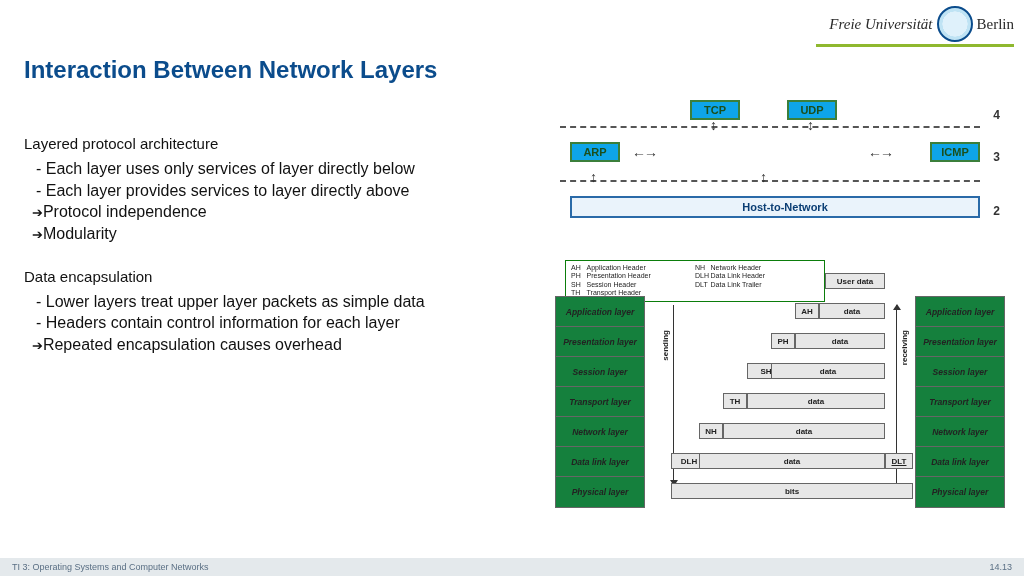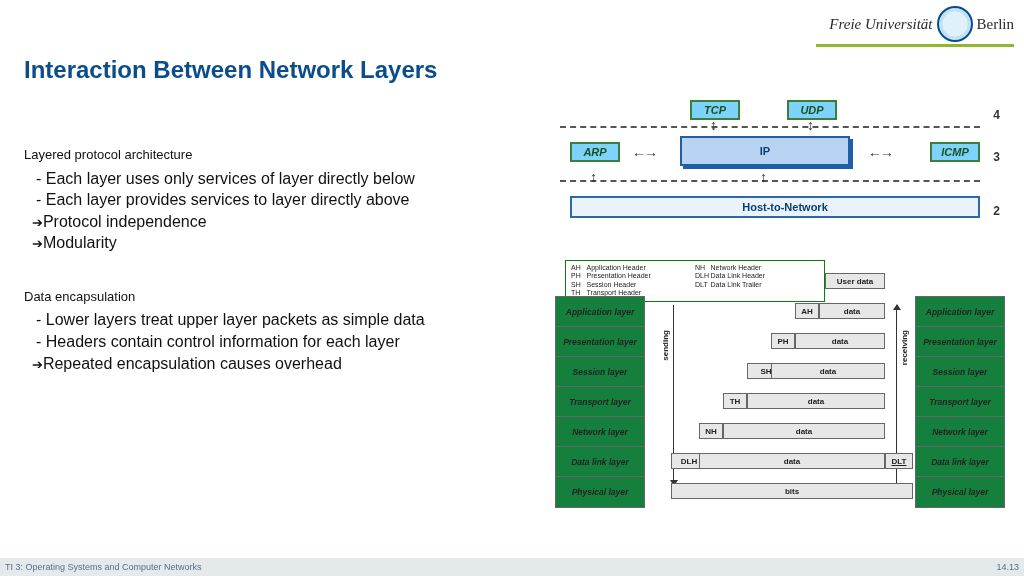--- a/index.html
+++ b/index.html
@@ -8,32 +8,32 @@
   
   .logo { position: absolute; top: 6px; right: 10px; display: flex; align-items: center; }
   .logo .txtL { font-family: Georgia, serif; font-style: italic; font-size: 15px; color: #2a2a2a; margin-right: 2px; }
   .logo .txtR { font-family: Georgia, serif; font-size: 15px; color: #2a2a2a; margin-left: 2px; }
   .logo .seal { width: 36px; height: 36px; border-radius: 50%; border: 2px solid #0b4c8c; background: radial-gradient(circle at 50% 50%, #dff1fb 55%, #bfe3f4 56%); margin: 0 2px; }
   .underline { position: absolute; top: 44px; left: 816px; right: 10px; height: 3px; background: #8fb82f; }
   
   .title { position: absolute; left: 24px; top: 56px; font-size: 24px; font-weight: 700; color: #0b4c8c; }
   
   .body { position: absolute; left: 24px; top: 130px; width: 510px; font-size: 16px; color: #111; line-height: 1.35; }
-  .h2 { font-size: 13px; margin: 16px 0 4px 0; }
+  .h2 { font-size: 15px; margin: 4px 0 4px 0; }
   .dash { margin-left: 12px; }
   .dash::before { content: "- "; }
   .arrow { margin-left: 8px; }
   .arrow::before { content: "\2794 "; font-size: 13px; }
   .gap { height: 18px; }
   
   .netdiag { position: absolute; left: 560px; top: 100px; width: 440px; height: 140px; }
   .dash-line { position: absolute; left: 0; right: 20px; border-top: 2px dashed #555; }
   .lvlnum { position: absolute; right: 0; font-size: 12px; font-weight: 700; color: #333; }
   .box { position: absolute; font-size: 11px; font-weight: 700; text-align: center; display: flex; align-items: center; justify-content: center; }
-  .b-green { background: #7dd3fc; border: 2px solid #3b7f3b; color: #1b4f1b; font-style: italic; }
+  .b-green { background: #0ea5e9; border: 2px solid #3b7f3b; color: #1b4f1b; }
   .b-blue  { background: #b8d4f2; border: 2px solid #1f5fa8; color: #0b3e74; box-shadow: 3px 3px 0 #1f5fa8; }
   .b-lb    { background: #eaf3fb; border: 2px solid #2a6aa8; color: #0b3e74; }
   .arr { position: absolute; font-size: 14px; color: #333; text-align: center; line-height: 1; }
   
   .encaps { position: absolute; left: 555px; top: 260px; width: 450px; height: 280px; font-size: 8px; }
   .legend { position: absolute; left: 10px; top: 0; width: 260px; border: 1px solid #0b7d0b; padding: 3px 5px; font-size: 7px; line-height: 1.2; display: flex; }
   .legend .col { flex: 1; }
   .layerstack { position: absolute; top: 36px; width: 86px; border: 1px solid #666; }
   .layerstack.left { left: 0px; width: 90px;}
   .layerstack.right { right: 0px; width: 90px;}
@@ -41,21 +41,21 @@
   .layerstack .cell:last-child { border-bottom: none; }
   .mid { position: absolute; left: 100px; top: 10px; width: 250px; }
   .row { position: absolute; left: 0; right: 0; height: 22px; }
   .seg { position: absolute; top: 3px; height: 16px; display: flex; align-items: center; justify-content: center; background: #e7e7e7; border: 1px solid #666; font-weight: 700; font-size: 8px; }
   .vlabel { position: absolute; font-size: 8px; font-weight:700; writing-mode: vertical-rl; transform: rotate(180deg); }
   .varrow { position: absolute; width: 0; border-left: 1px solid #333; }
   .varrow::after { content: ""; position: absolute; left: -4px; width: 0; height: 0; border-left: 4px solid transparent; border-right: 4px solid transparent; }
   .varrow.down::after { bottom: -1px; border-top: 6px solid #333; }
   .varrow.up::after   { top: -1px;    border-bottom: 6px solid #333; }
   
-  .footer { position: absolute; left: 0; right: 0; bottom: 0; height: 18px; background: #e4e9ec; font-size: 9px; color: #5a6f84; display: flex; align-items: center; justify-content: space-between; padding: 0 5px; }
+  .footer { position: absolute; left: 0; right: 0; bottom: 0; height: 18px; background: #e4e9ec; font-size: 9px; color: #5a6f84; display: flex; align-items: center; justify-content: space-between; padding: 0 12px; }
 </style>
 </head>
 <body>
 
 <div class="slide">
   <div class="logo">
     <span class="txtL">Freie Universität</span>
     <span class="seal"></span>
     <span class="txtR">Berlin</span>
   </div>
@@ -79,21 +79,20 @@
   <div class="netdiag">
     <div class="dash-line" style="top:26px"></div>
     <div class="dash-line" style="top:80px"></div>
     <div class="lvlnum" style="top:8px">4</div>
     <div class="lvlnum" style="top:50px">3</div>
     <div class="lvlnum" style="top:104px">2</div>
 
     <div class="box b-green" style="left:130px; top:0; width:50px; height:20px;">TCP</div>
     <div class="box b-green" style="left:227px; top:0; width:50px; height:20px;">UDP</div>
     <div class="box b-green" style="left:10px;  top:42px; width:50px; height:20px;">ARP</div>
-    <div class="box b-blue" style="left:120px; top:36px; width:170px; height:30px;">IP</div>
     <div class="box b-green" style="left:370px; top:42px; width:50px; height:20px;">ICMP</div>
     <div class="box b-lb" style="left:10px;  top:96px; width:410px; height:22px;padding-left:20px;">Host-to-Network</div>
 
     <div class="arr" style="left:150px; top:18px;">↕</div>
     <div class="arr" style="left:247px; top:18px;">↕</div>
     <div class="arr" style="left:72px;  top:45px; letter-spacing:-3px;">← →</div>
     <div class="arr" style="left:308px; top:45px; letter-spacing:-3px;">← →</div>
     <div class="arr" style="left:30px;  top:70px;">↕</div>
     <div class="arr" style="left:200px; top:70px;">↕</div>
   </div>

